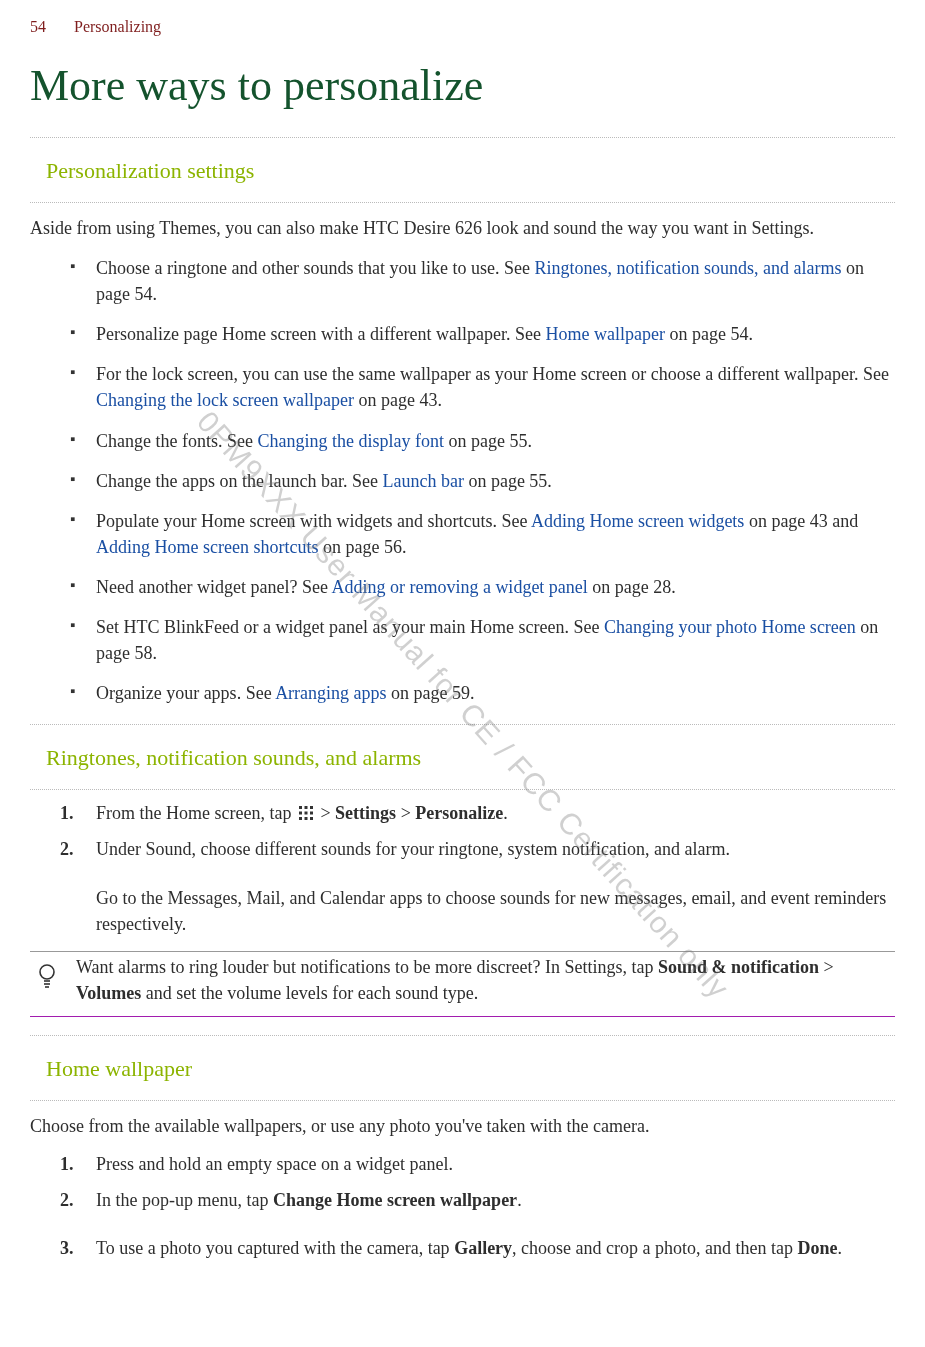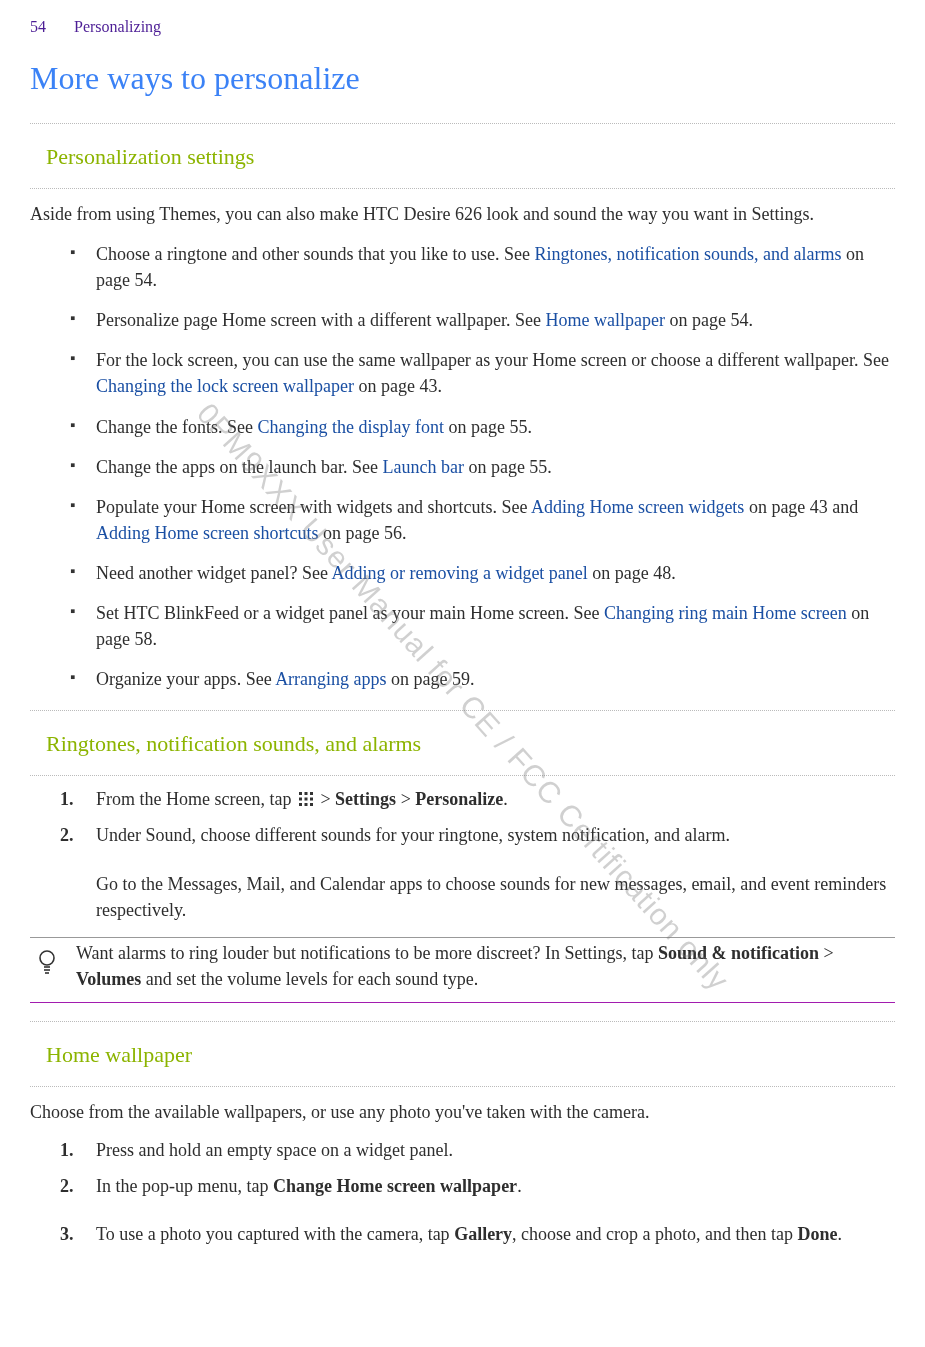--- a/index.html
+++ b/index.html
@@ -14,30 +14,30 @@
     position: relative;
   }
   .page {
     padding: 18px 30px 30px 30px;
     box-sizing: border-box;
     position: relative;
   }
   .running-head {
     font-family: Georgia, serif;
     font-size: 16px;
-    color: #4c1d95;
+    color: #7f1d1d;
     margin-bottom: 24px;
   }
   .running-head .pnum { font-weight: normal; }
   .running-head .sect { margin-left: 24px; }
   h1.main {
     font-family: Georgia, serif;
     font-weight: normal;
-    font-size: 32px;
-    color: #3b82f6;
+    font-size: 44px;
+    color: #14532d;
     margin: 10px 0 26px 0;
   }
   .rule-section {
     border-top: 1px dotted #bbb;
     border-bottom: 1px dotted #bbb;
     padding: 4px 0 2px 0;
     margin: 8px 0 10px 0;
   }
   h2.green {
     font-family: Georgia, serif;
@@ -164,24 +164,24 @@
     <li class="li-text">
       <span>Change the fonts. See </span><span class="linkish">Changing the display font</span><span> on page 55.</span>
     </li>
     <li class="li-text">
       <span>Change the apps on the launch bar. See </span><span class="linkish">Launch bar</span><span> on page 55.</span>
     </li>
     <li class="li-text">
       <span>Populate your Home screen with widgets and shortcuts. See </span><span class="linkish">Adding Home screen widgets</span><span> on page 43 and </span><span class="linkish">Adding Home screen shortcuts</span><span> on page 56.</span>
     </li>
     <li class="li-text">
-      <span>Need another widget panel? See </span><span class="linkish">Adding or removing a widget panel</span><span> on page 48.</span>
-    </li>
-    <li class="li-text">
-      <span>Set HTC BlinkFeed or a widget panel as your main Home screen. See </span><span class="linkish">Changing ring main Home screen</span><span> on page 58.</span>
+      <span>Need another widget panel? See </span><span class="linkish">Adding or removing a widget panel</span><span> on page 28.</span>
+    </li>
+    <li class="li-text">
+      <span>Set HTC BlinkFeed or a widget panel as your main Home screen. See </span><span class="linkish">Changing your photo Home screen</span><span> on page 58.</span>
     </li>
     <li class="li-text">
       <span>Organize your apps. See </span><span class="linkish">Arranging apps</span><span> on page 59.</span>
     </li>
   </ul>
 
   <div class="rule-section">
     <h2 class="green">Ringtones, notification sounds, and alarms</h2>
   </div>
 

